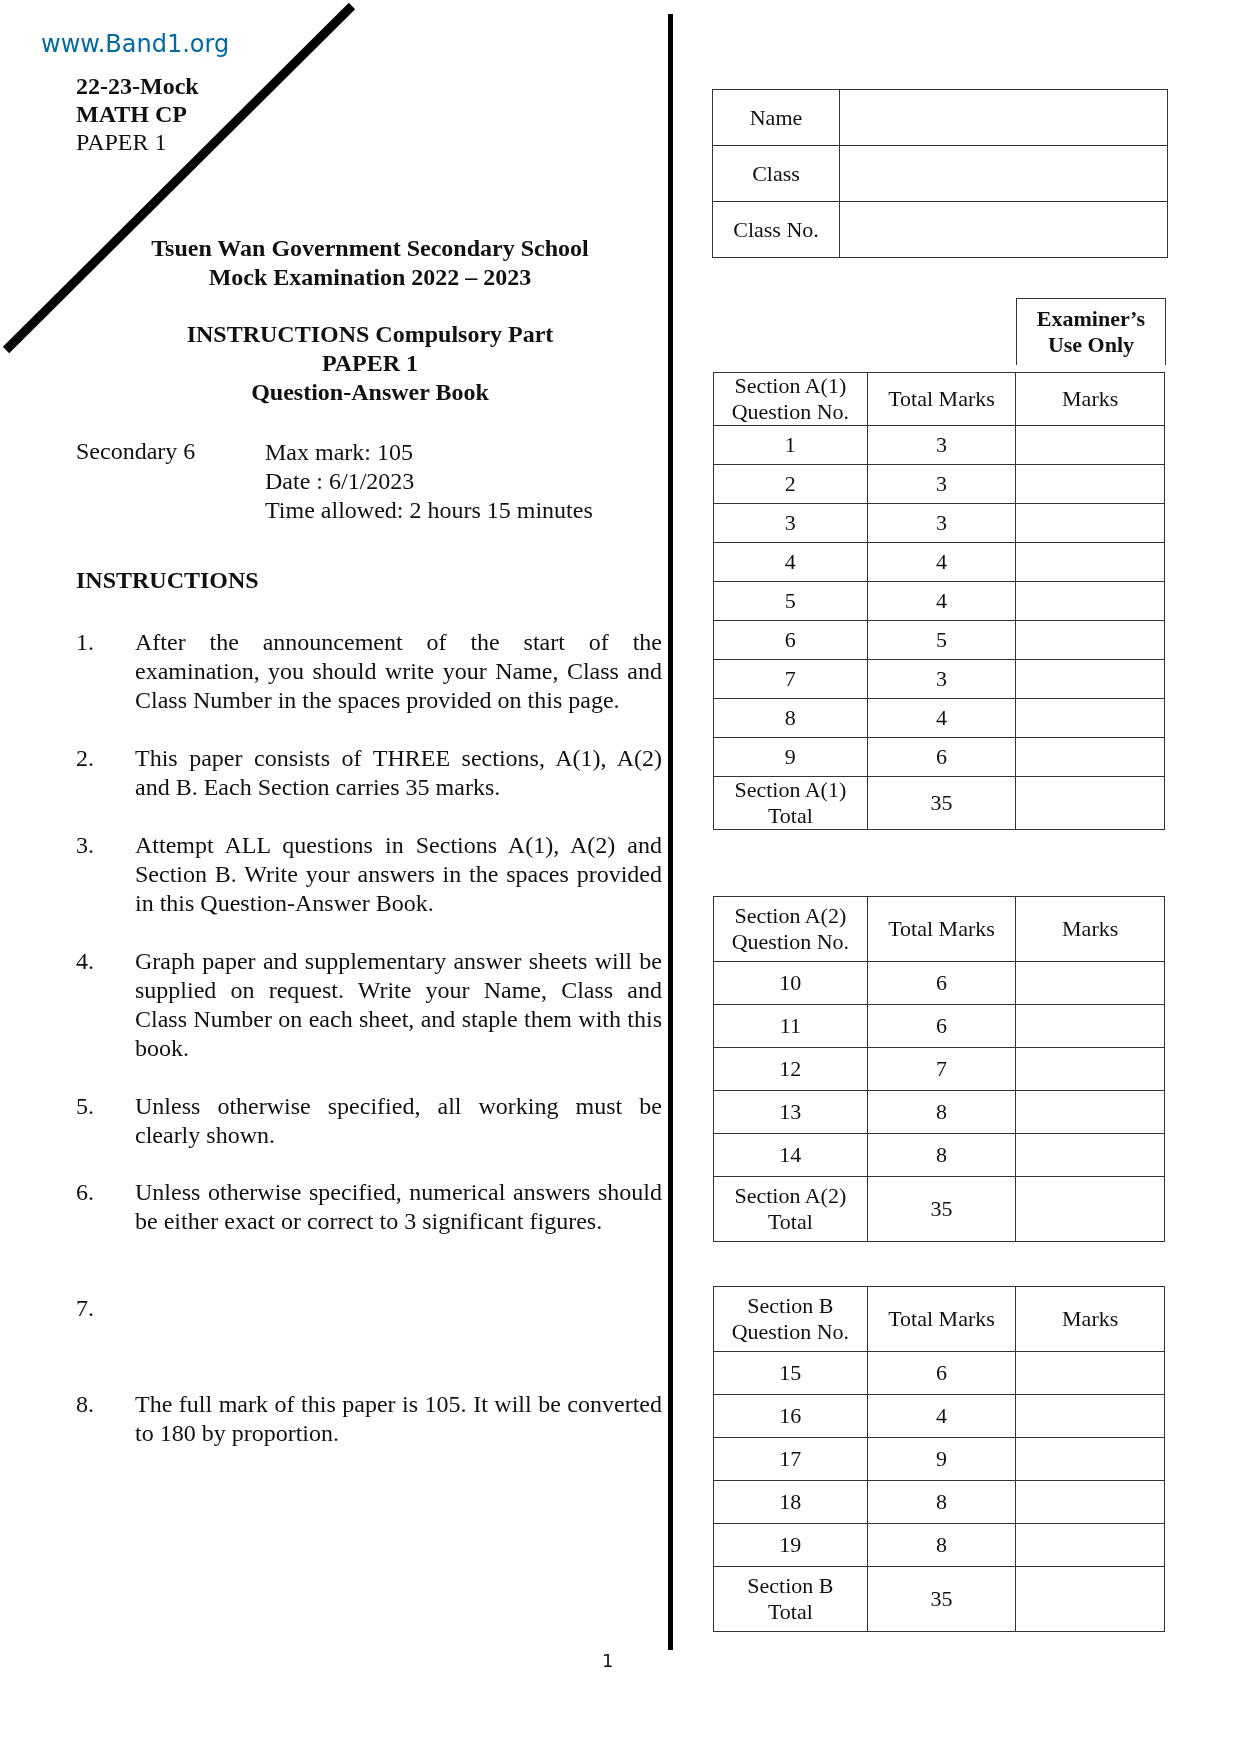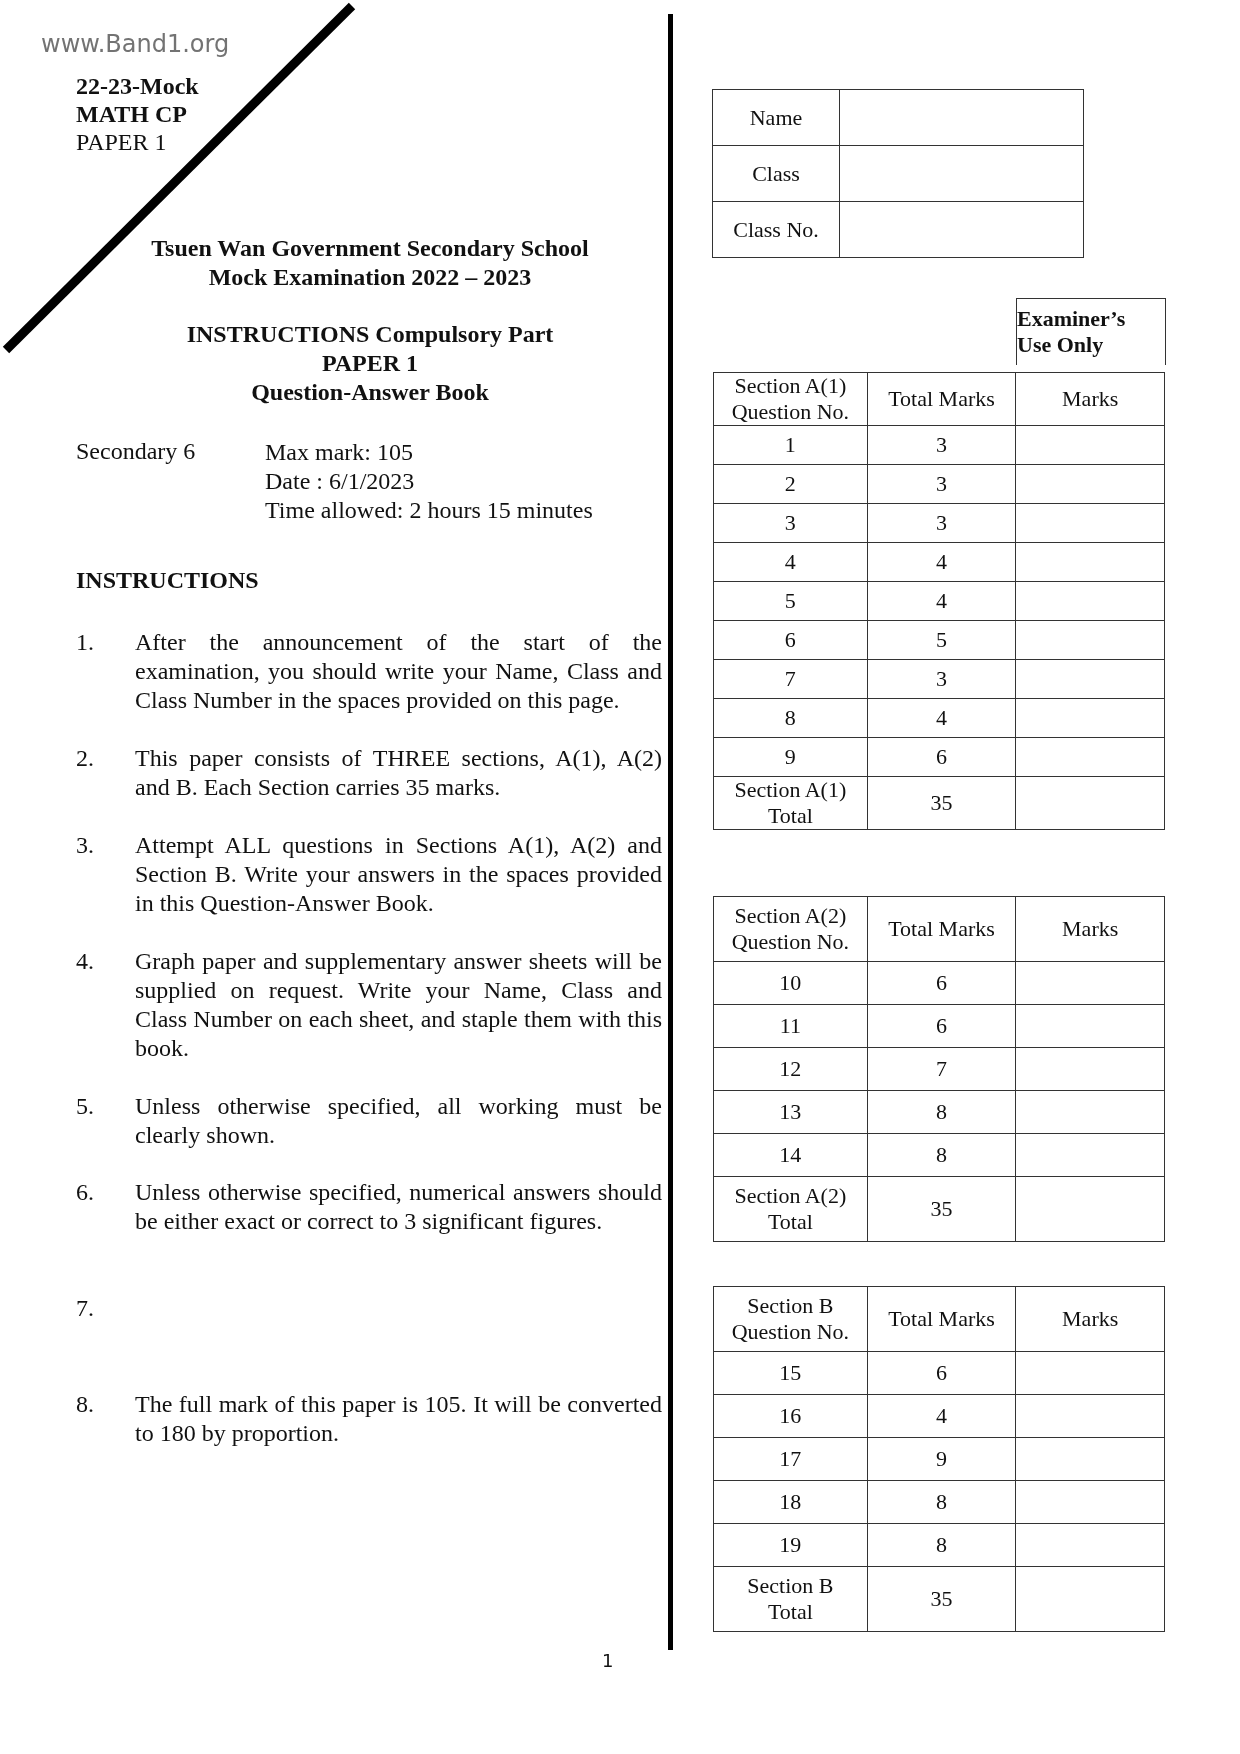--- a/index.html
+++ b/index.html
@@ -1,39 +1,39 @@
 <!DOCTYPE html>
 <html><head>
 <meta charset="utf-8">
 <style>
   html, body { margin:0; padding:0; }
   body { width:1240px; height:1754px; background:#fff; position:relative; overflow:hidden;
          font-family:"Liberation Serif", serif; color:#111; }
   .abs { position:absolute; }
-  .watermark { left:41px; top:30px; font-family:"DejaVu Sans", sans-serif; font-size:24px; color:#737373; }
+  .watermark { left:41px; top:30px; font-family:"DejaVu Sans", sans-serif; font-size:24px; color:#0369a1; }
   .diag { left:0; top:0; }
   .paper-code { left:76px; top:72px; font-size:24px; line-height:28px; }
   .paper-code .b { font-weight:bold; }
   .school { left:80px; width:580px; top:234px; text-align:center; font-weight:bold; font-size:24px; line-height:29px; }
   .subject { left:80px; width:580px; top:320px; text-align:center; font-weight:bold; font-size:24px; line-height:29px; }
   .meta-level { left:76px; top:438px; font-size:24px; }
   .meta-list { left:265px; top:438px; font-size:24px; line-height:29px; }
   .instr-title { left:76px; top:567px; font-size:24px; font-weight:bold; }
   .instr { left:76px; width:586px; font-size:24px; line-height:29px; }
   .instr .num { position:absolute; left:0; top:0; }
   .instr .txt { margin-left:59px; text-align:justify; text-align-last:left; }
   .vline { left:668px; top:14px; width:5px; height:1636px; background:#000; }
   .pagenum { left:602px; top:1650px; font-family:"DejaVu Sans", sans-serif; font-size:18px; }
   table { border-collapse:collapse; position:absolute; font-family:"Liberation Serif", serif; font-size:22px; }
   td { border:1.5px solid #333; text-align:center; vertical-align:middle; padding:0; line-height:26px; }
-  .name-tbl { left:712px; top:89px; width:372px; }
+  .name-tbl { left:712px; top:89px; width:456px; }
   .name-tbl td { height:55px; }
   .name-tbl td.lbl { width:126px; }
   .exam-use { left:1016px; top:298px; width:148px; height:66px; border:1.5px solid #333; border-bottom:none;
-              font-weight:bold; font-size:22px; line-height:26px; display:flex; align-items:center; justify-content:center; }
+              font-weight:bold; font-size:22px; line-height:26px; text-align:center; display:flex; align-items:center; justify-content:center; }
   .score-tbl { left:713px; width:452px;border-radius:30px; }
   .score-tbl td.c1 { width:153px; }
   .score-tbl td.c2 { width:148px; }
   .score-tbl td.c3 { width:148px; }
   #tblA1 { top:372px; }
   #tblA1 tr.hdr td { height:51px; }
   #tblA1 tr.row td { height:38px; }
   #tblA1 tr.tot td { height:51px; }
   #tblA2 { top:896px; }
   #tblA2 tr.hdr td { height:64px; }

